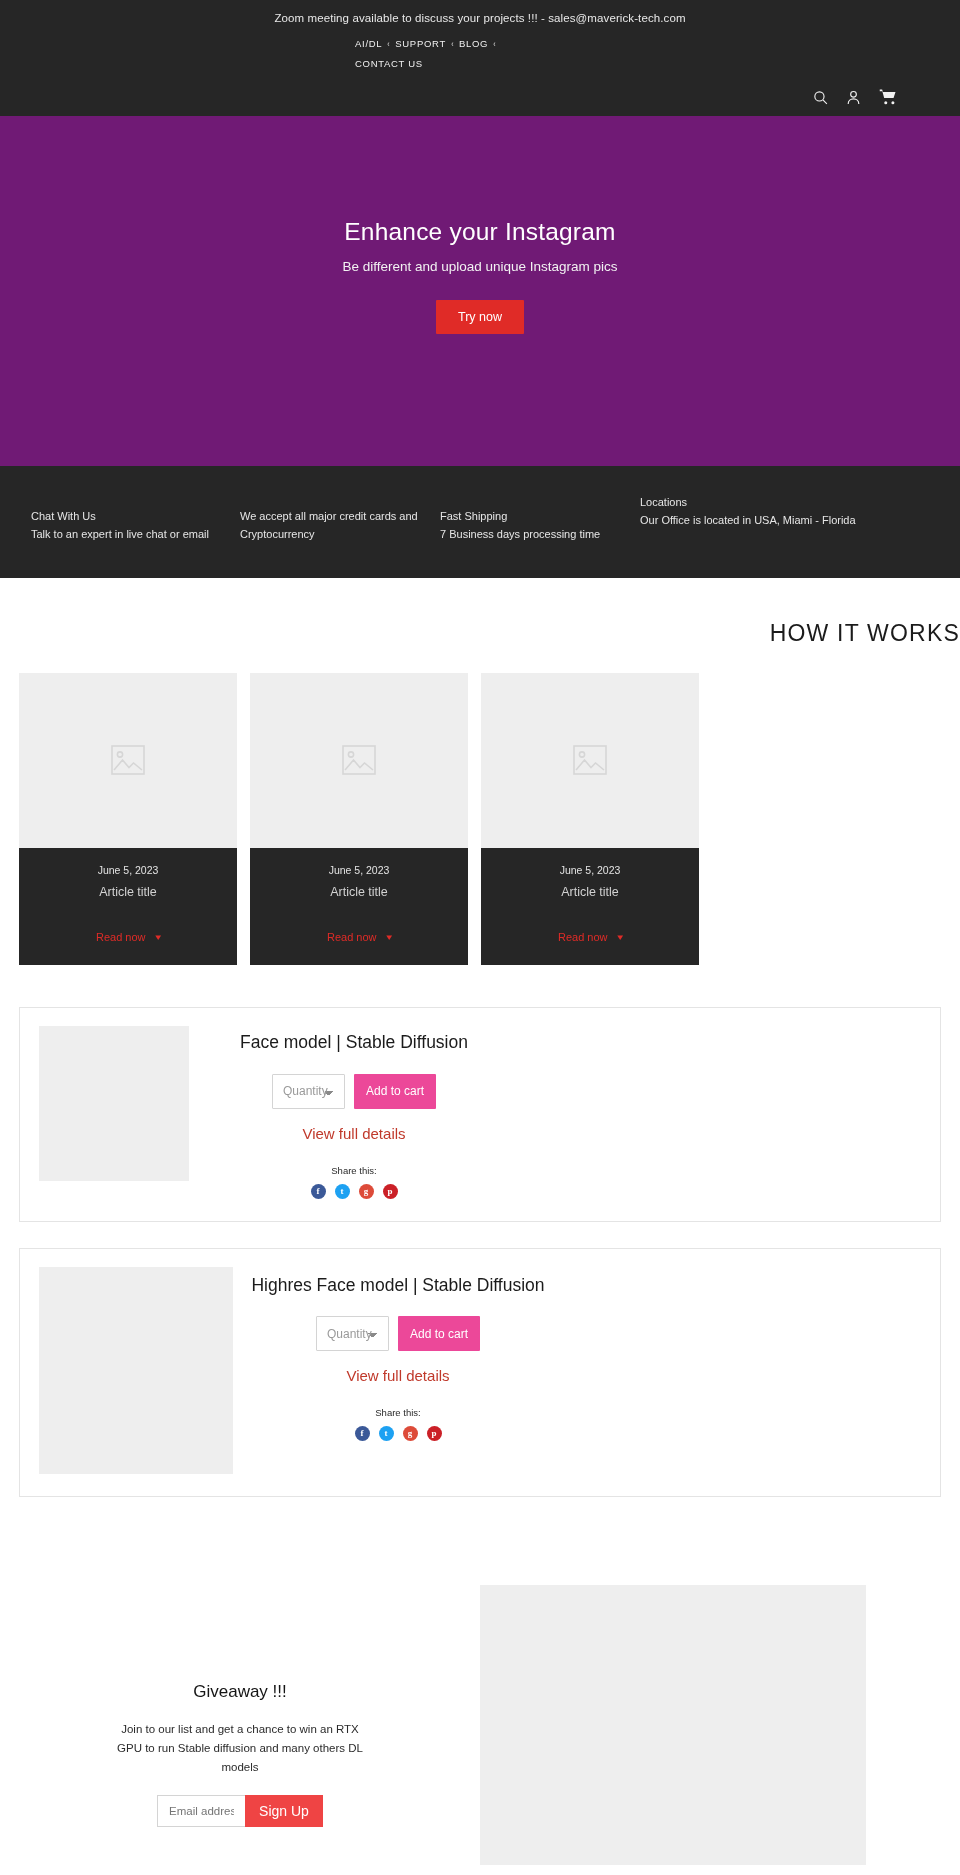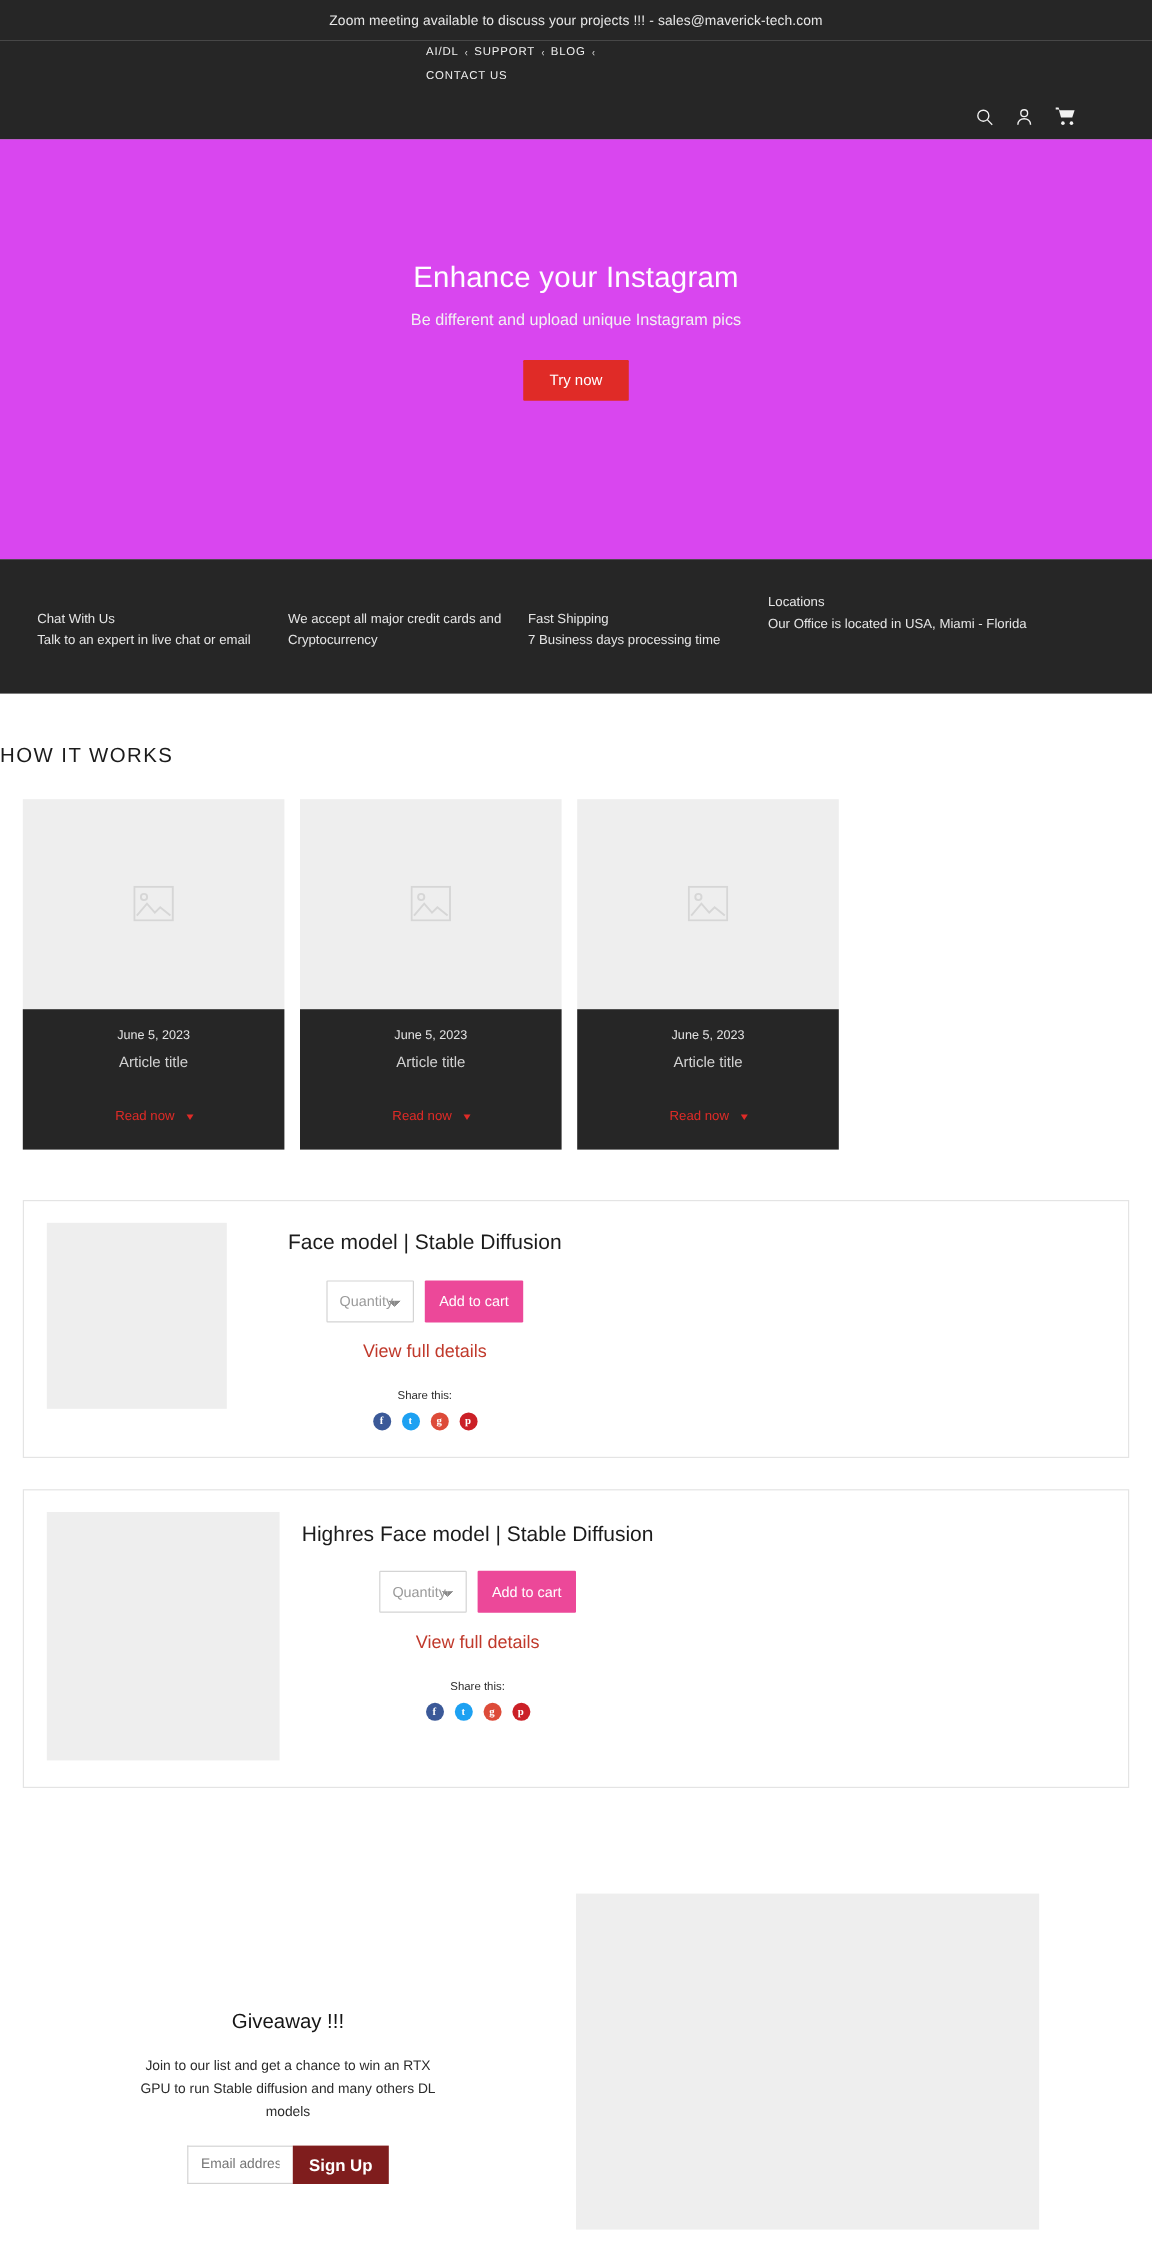--- a/index.html
+++ b/index.html
@@ -69,21 +69,21 @@
     top: 54px;
     display: flex;
     align-items: center;
     gap: 16px;
   }
   .hicon { cursor: pointer; display: block; }
   .hicon svg { display: block; }
 
   
   .hero {
-    background: #d946ef;
+    background: #701a75;
     height: 350px;
     display: flex;
     flex-direction: column;
     align-items: center;
     justify-content: center;
     text-align: center;
     padding-bottom: 30px;
   }
   .hero-title {
     color: #ffffff;
@@ -120,22 +120,22 @@
   .info-col { font-size: 11px; line-height: 1.62; }
   .info-col:nth-child(1) { width: 240px; padding-left: 31px; padding-top: 14px; }
   .info-col:nth-child(2) { width: 200px; padding-top: 14px; }
   .info-col:nth-child(3) { width: 200px; padding-top: 14px; }
   .info-col:nth-child(4) { width: 270px; padding-top: 0; }
   .info-head { display: block; }
   .info-sub  { display: block; }
 
   
   .section-title {
-    text-align: left;
-    font-size: 17px;
+    text-align: right;
+    font-size: 23px;
     letter-spacing: 1.2px;
     font-weight: 400;
     padding: 42px 0 26px;
     color: #1b1b1b;
   }
   .cards-row {
     display: flex;
     gap: 13px;
     padding: 0 19px;
   }
@@ -303,26 +303,26 @@
     border-right: none;
     font-size: 11.5px;
     font-family: inherit;
     color: #8d8d8d;
     padding: 9px 11px;
     width: 88px;
     height: 32px;
     outline: none;
   }
   .signup-btn {
-    background: #7f1d1d;
+    background: #ef4444;
     color: #fff;
     border: none;
     font-family: inherit;
     font-size: 14px;
-    font-weight: bold;
+    font-weight: normal;
     padding: 0 14px;
     height: 32px;
     cursor: pointer;
   }
   .give-right {
     flex: 1;
     padding-top: 58px;
   }
   .give-img {
     background: #eeeeee;

